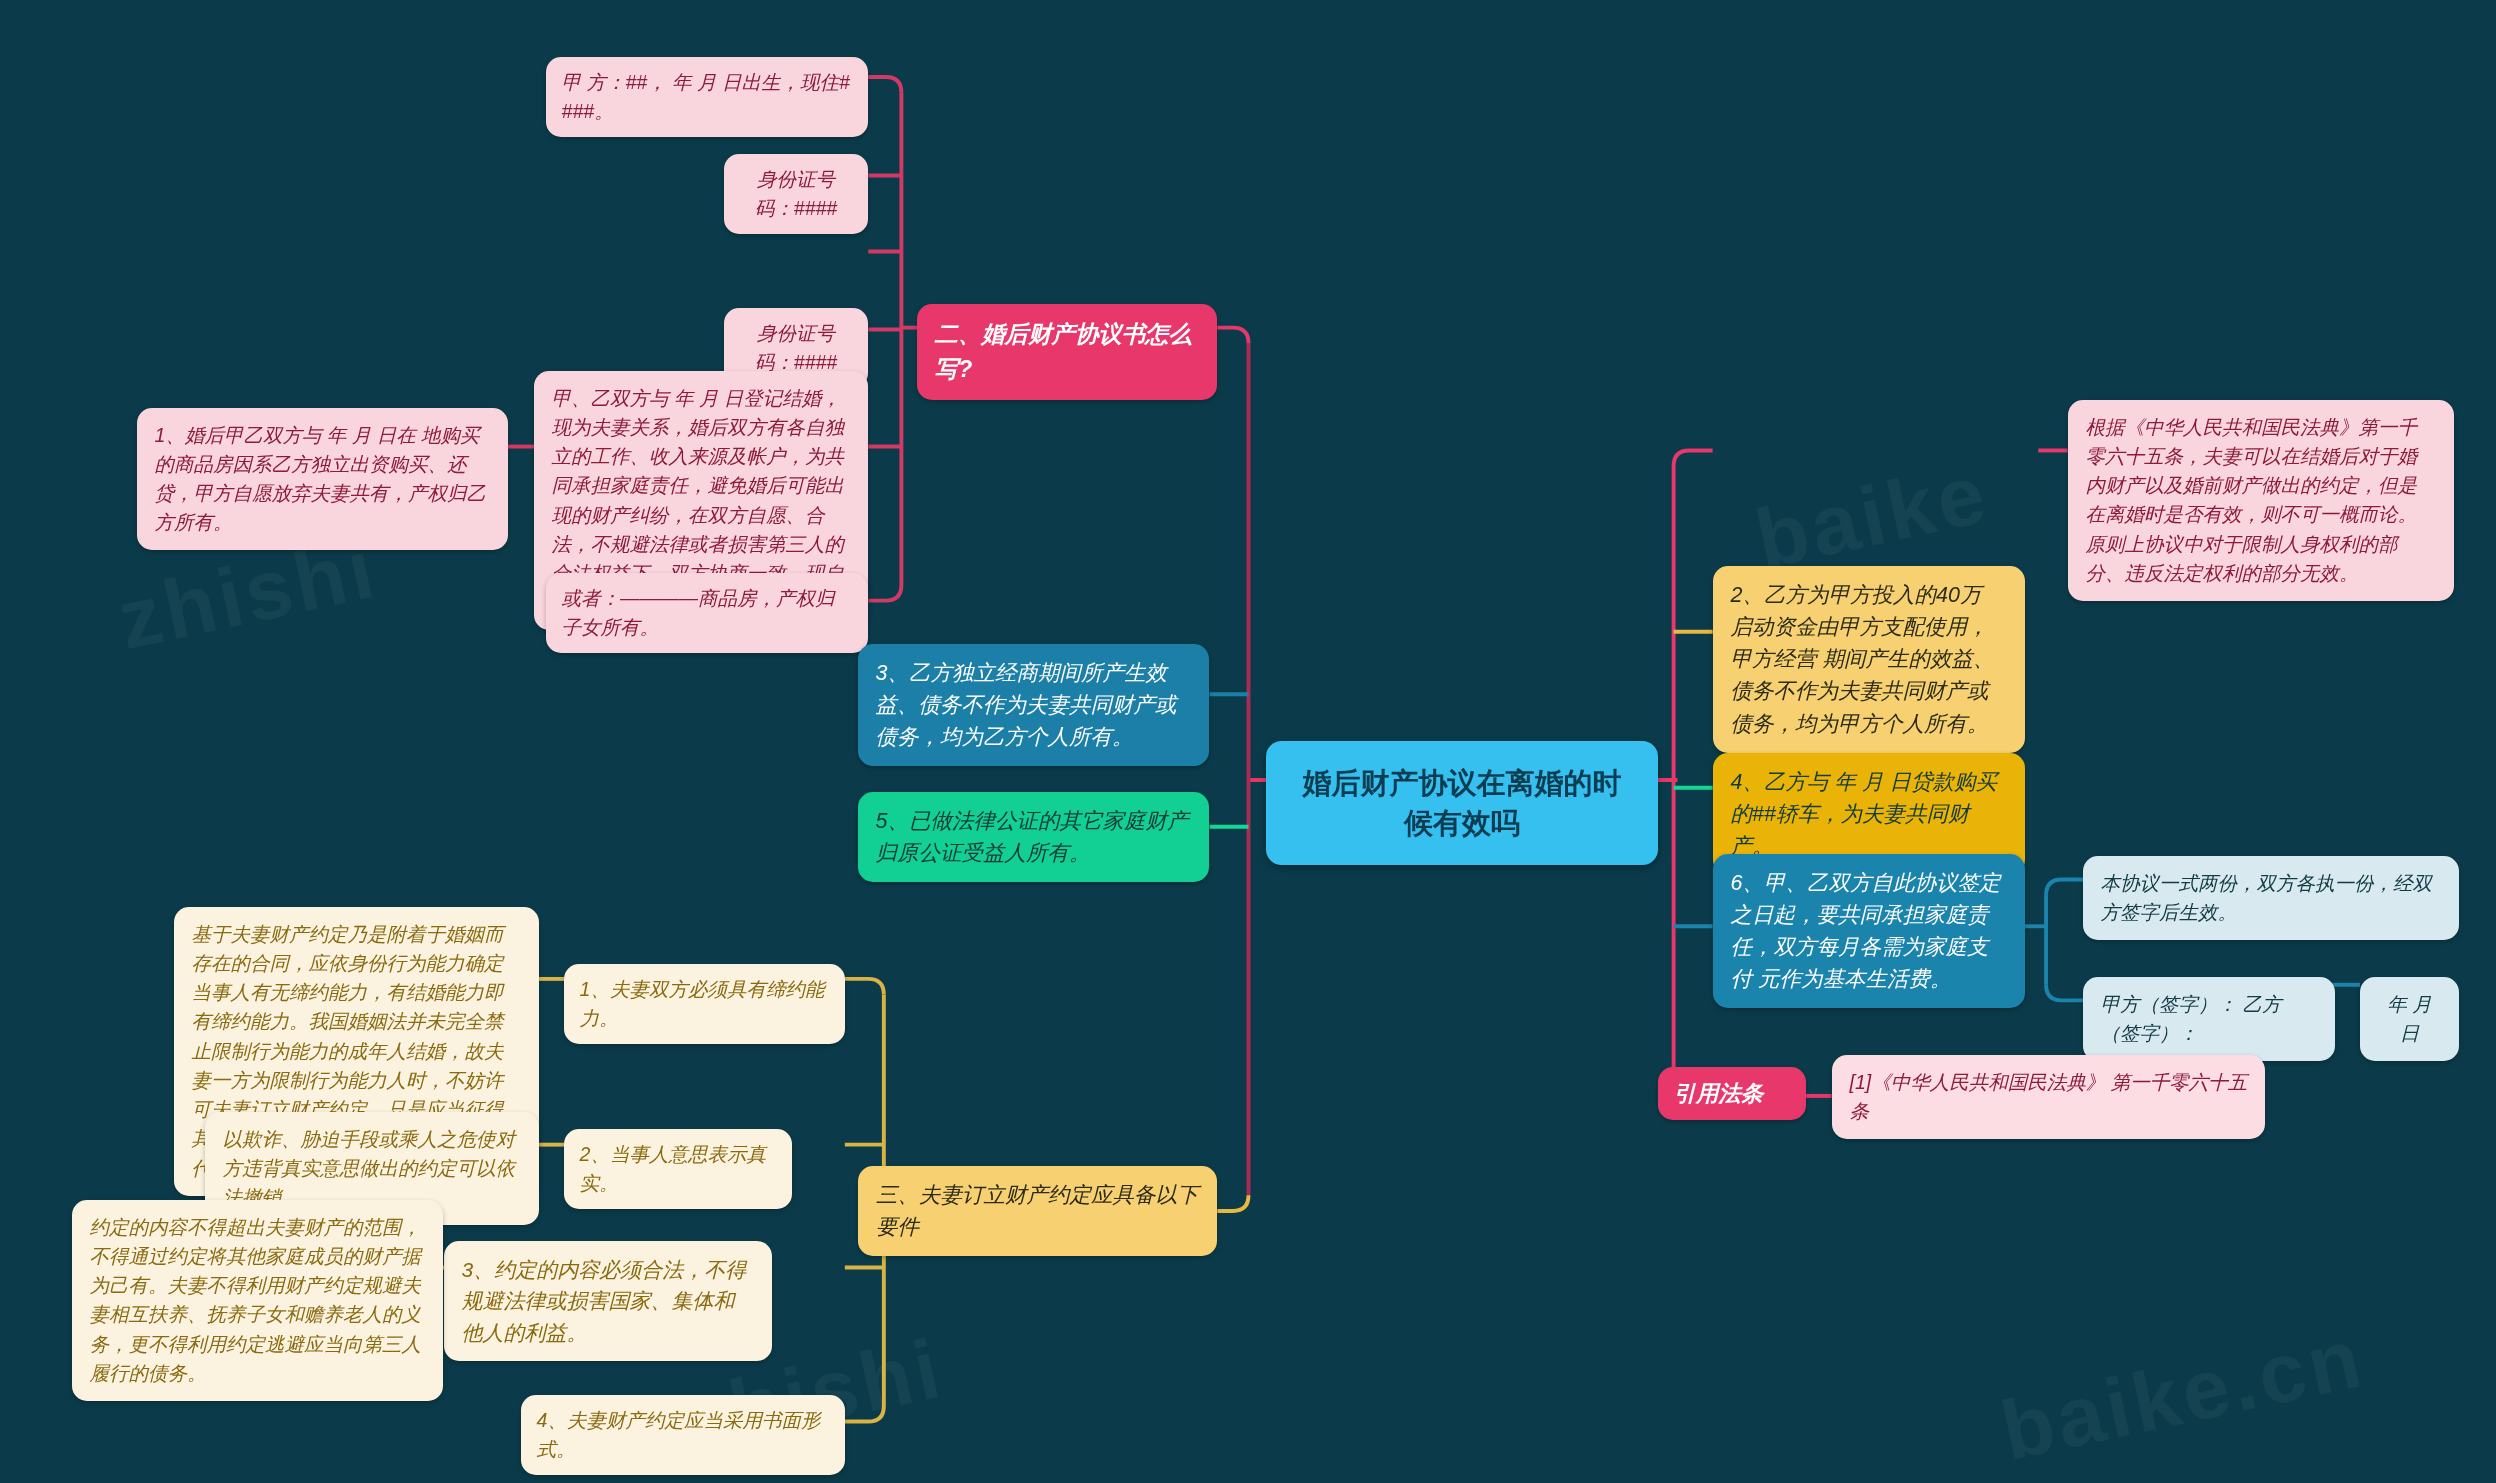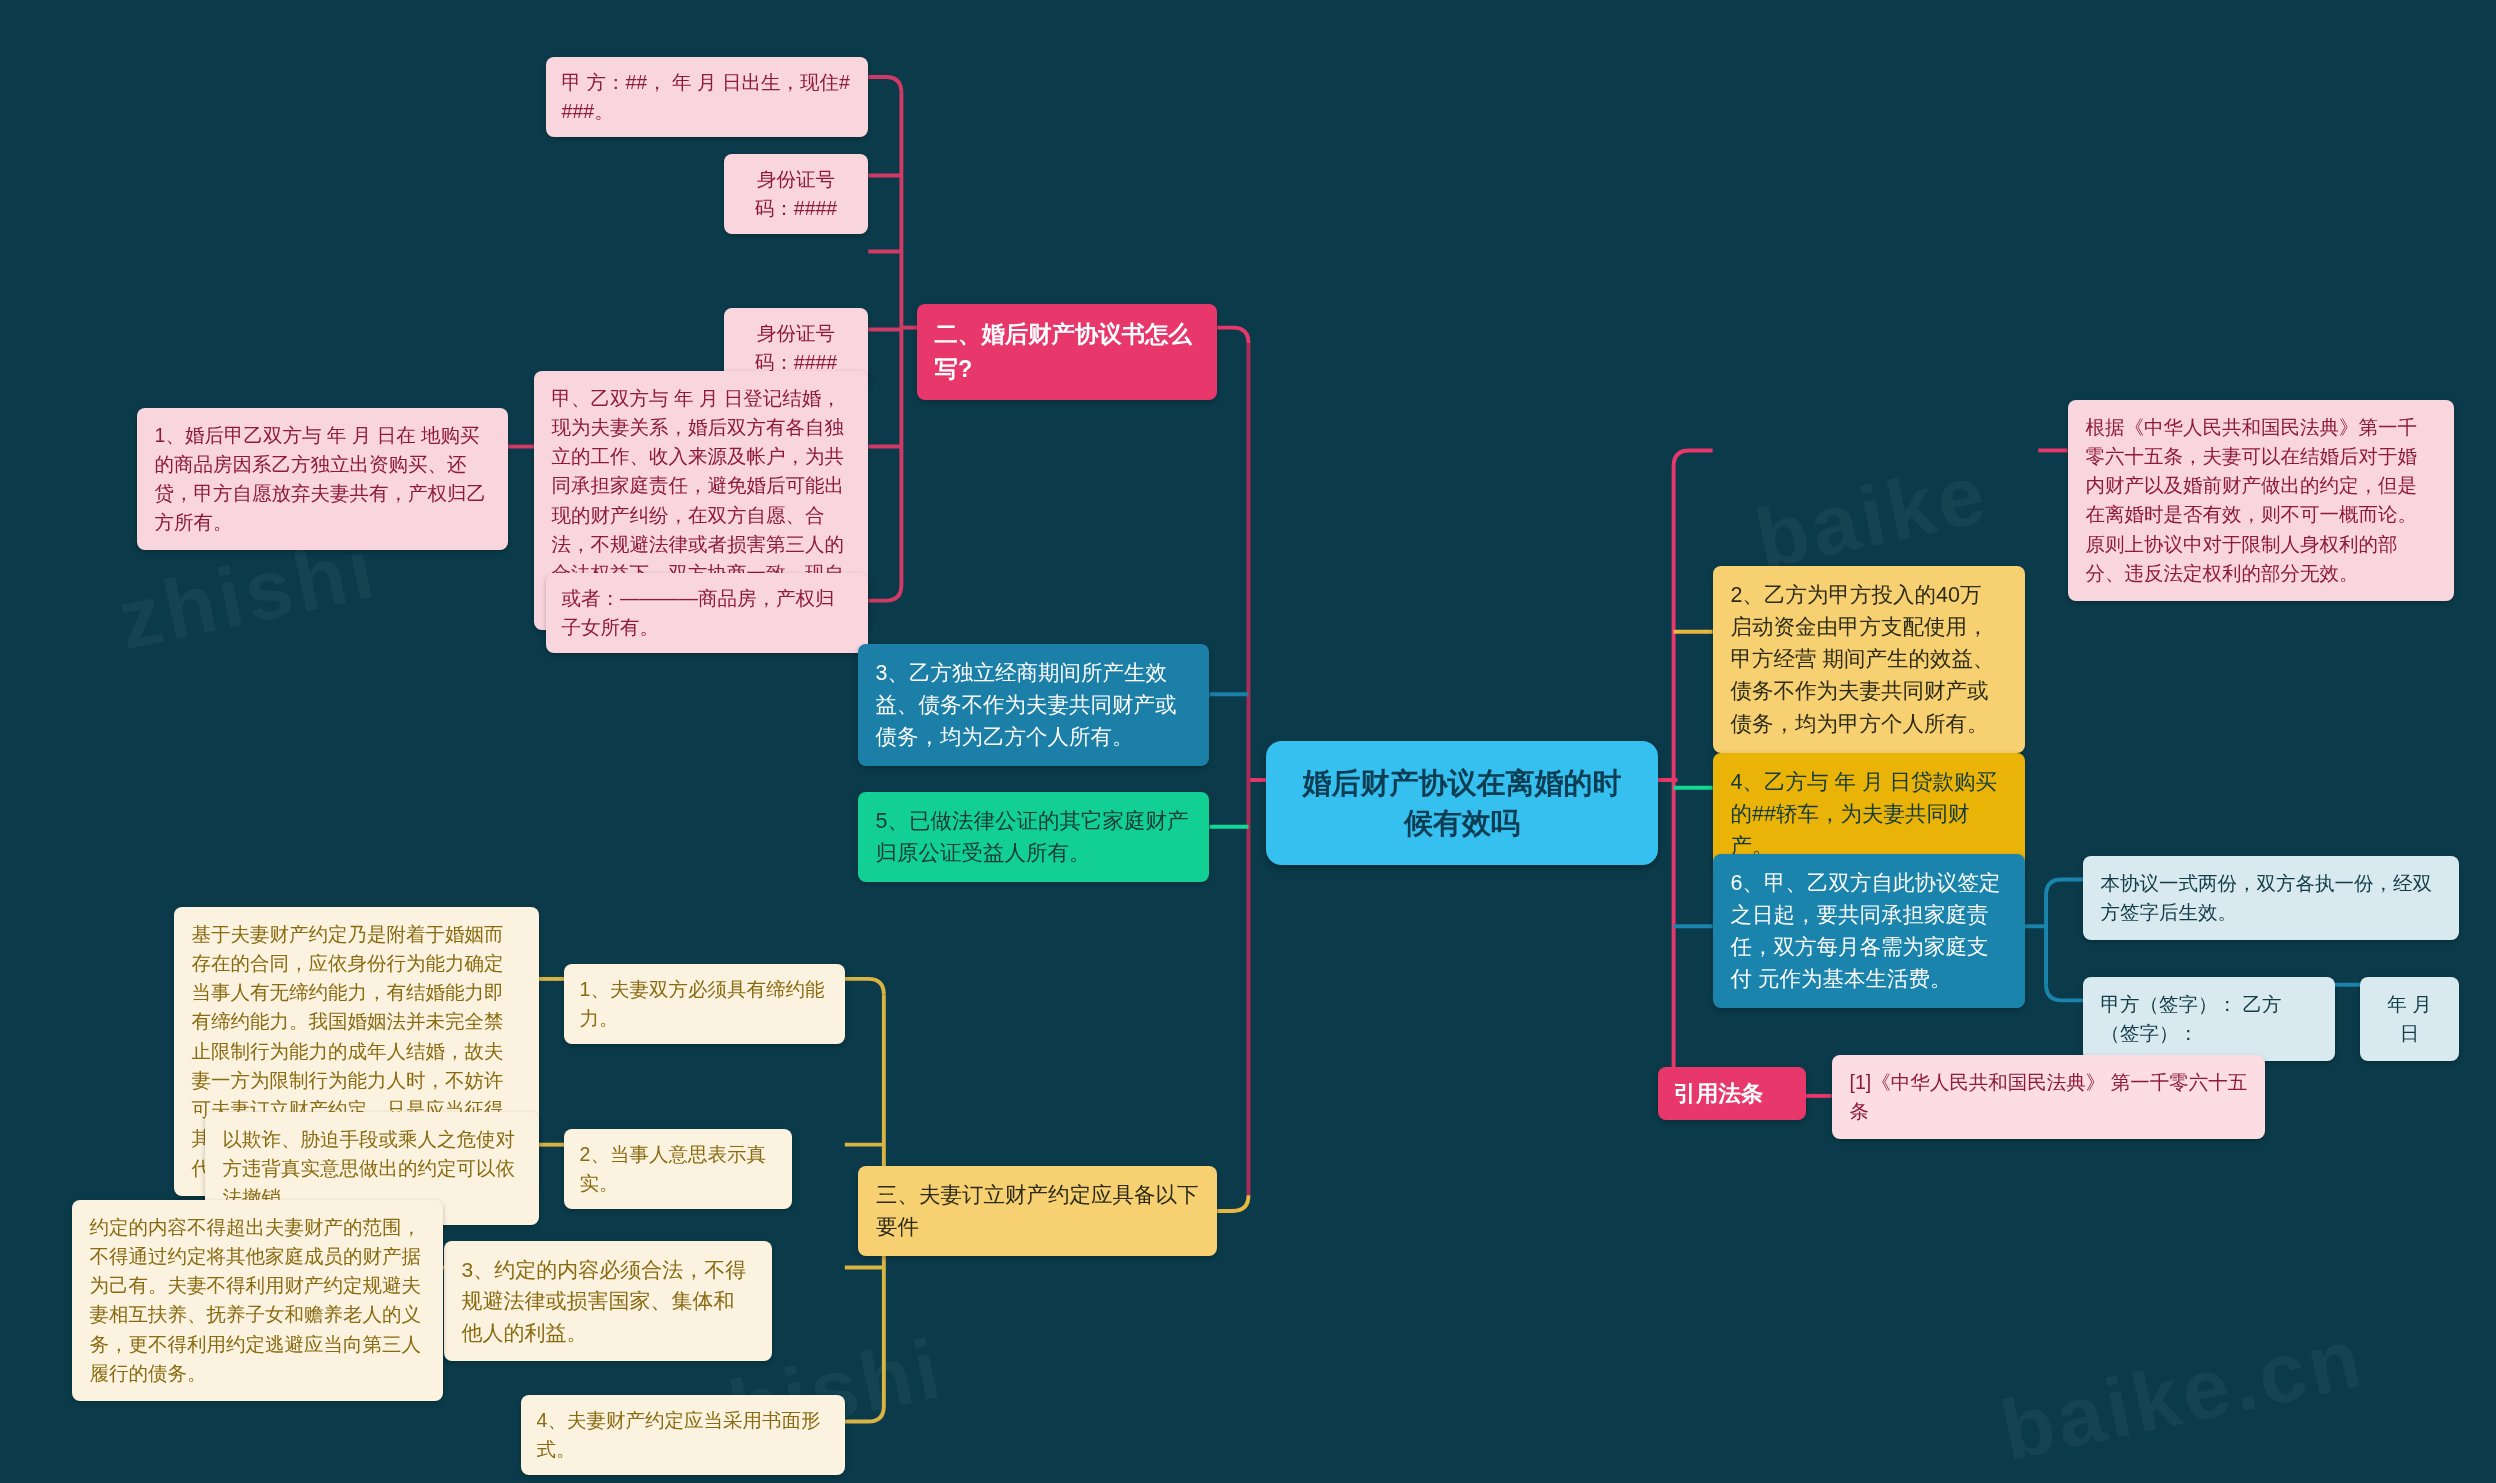--- a/index.html
+++ b/index.html
@@ -16,27 +16,28 @@
     position:absolute; color:rgba(255,255,255,0.045);
     font-size:84px; font-weight:700; letter-spacing:3.9px;
     transform:rotate(-12deg); pointer-events:none; user-select:none;
     white-space:nowrap;
   }
 
   svg.links { position:absolute; left:0; top:0; width:2497px; height:1483px; pointer-events:none; }
 
   .node {
     position:absolute;
-    border-radius:8px;
+    border-radius:15px;
     padding:12.7px 17.6px;
     line-height:1.5;
     font-size:21.5px;
     white-space:normal;
     word-break:break-all;
     box-shadow:0 2px 4.9px rgba(0,0,0,0.25);
+    font-style:italic;
   }
   .node.c { text-align:center; }
 
   
   .pink-soft { background:#f9d6dd; color:#8e1a3a; }
   .pink-soft2{ background:#fbdde3; color:#8e1a3a; }
   .pink-strong{ background:#e8376b; color:#ffffff; font-size:24.4px; font-weight:600;}
   .blue-mid  { background:#1b7fa8; color:#ffffff; }
   .blue-mid2 { background:#1b84ad; color:#ffffff; }
   .green     { background:#eab308; color:#123b33; }

